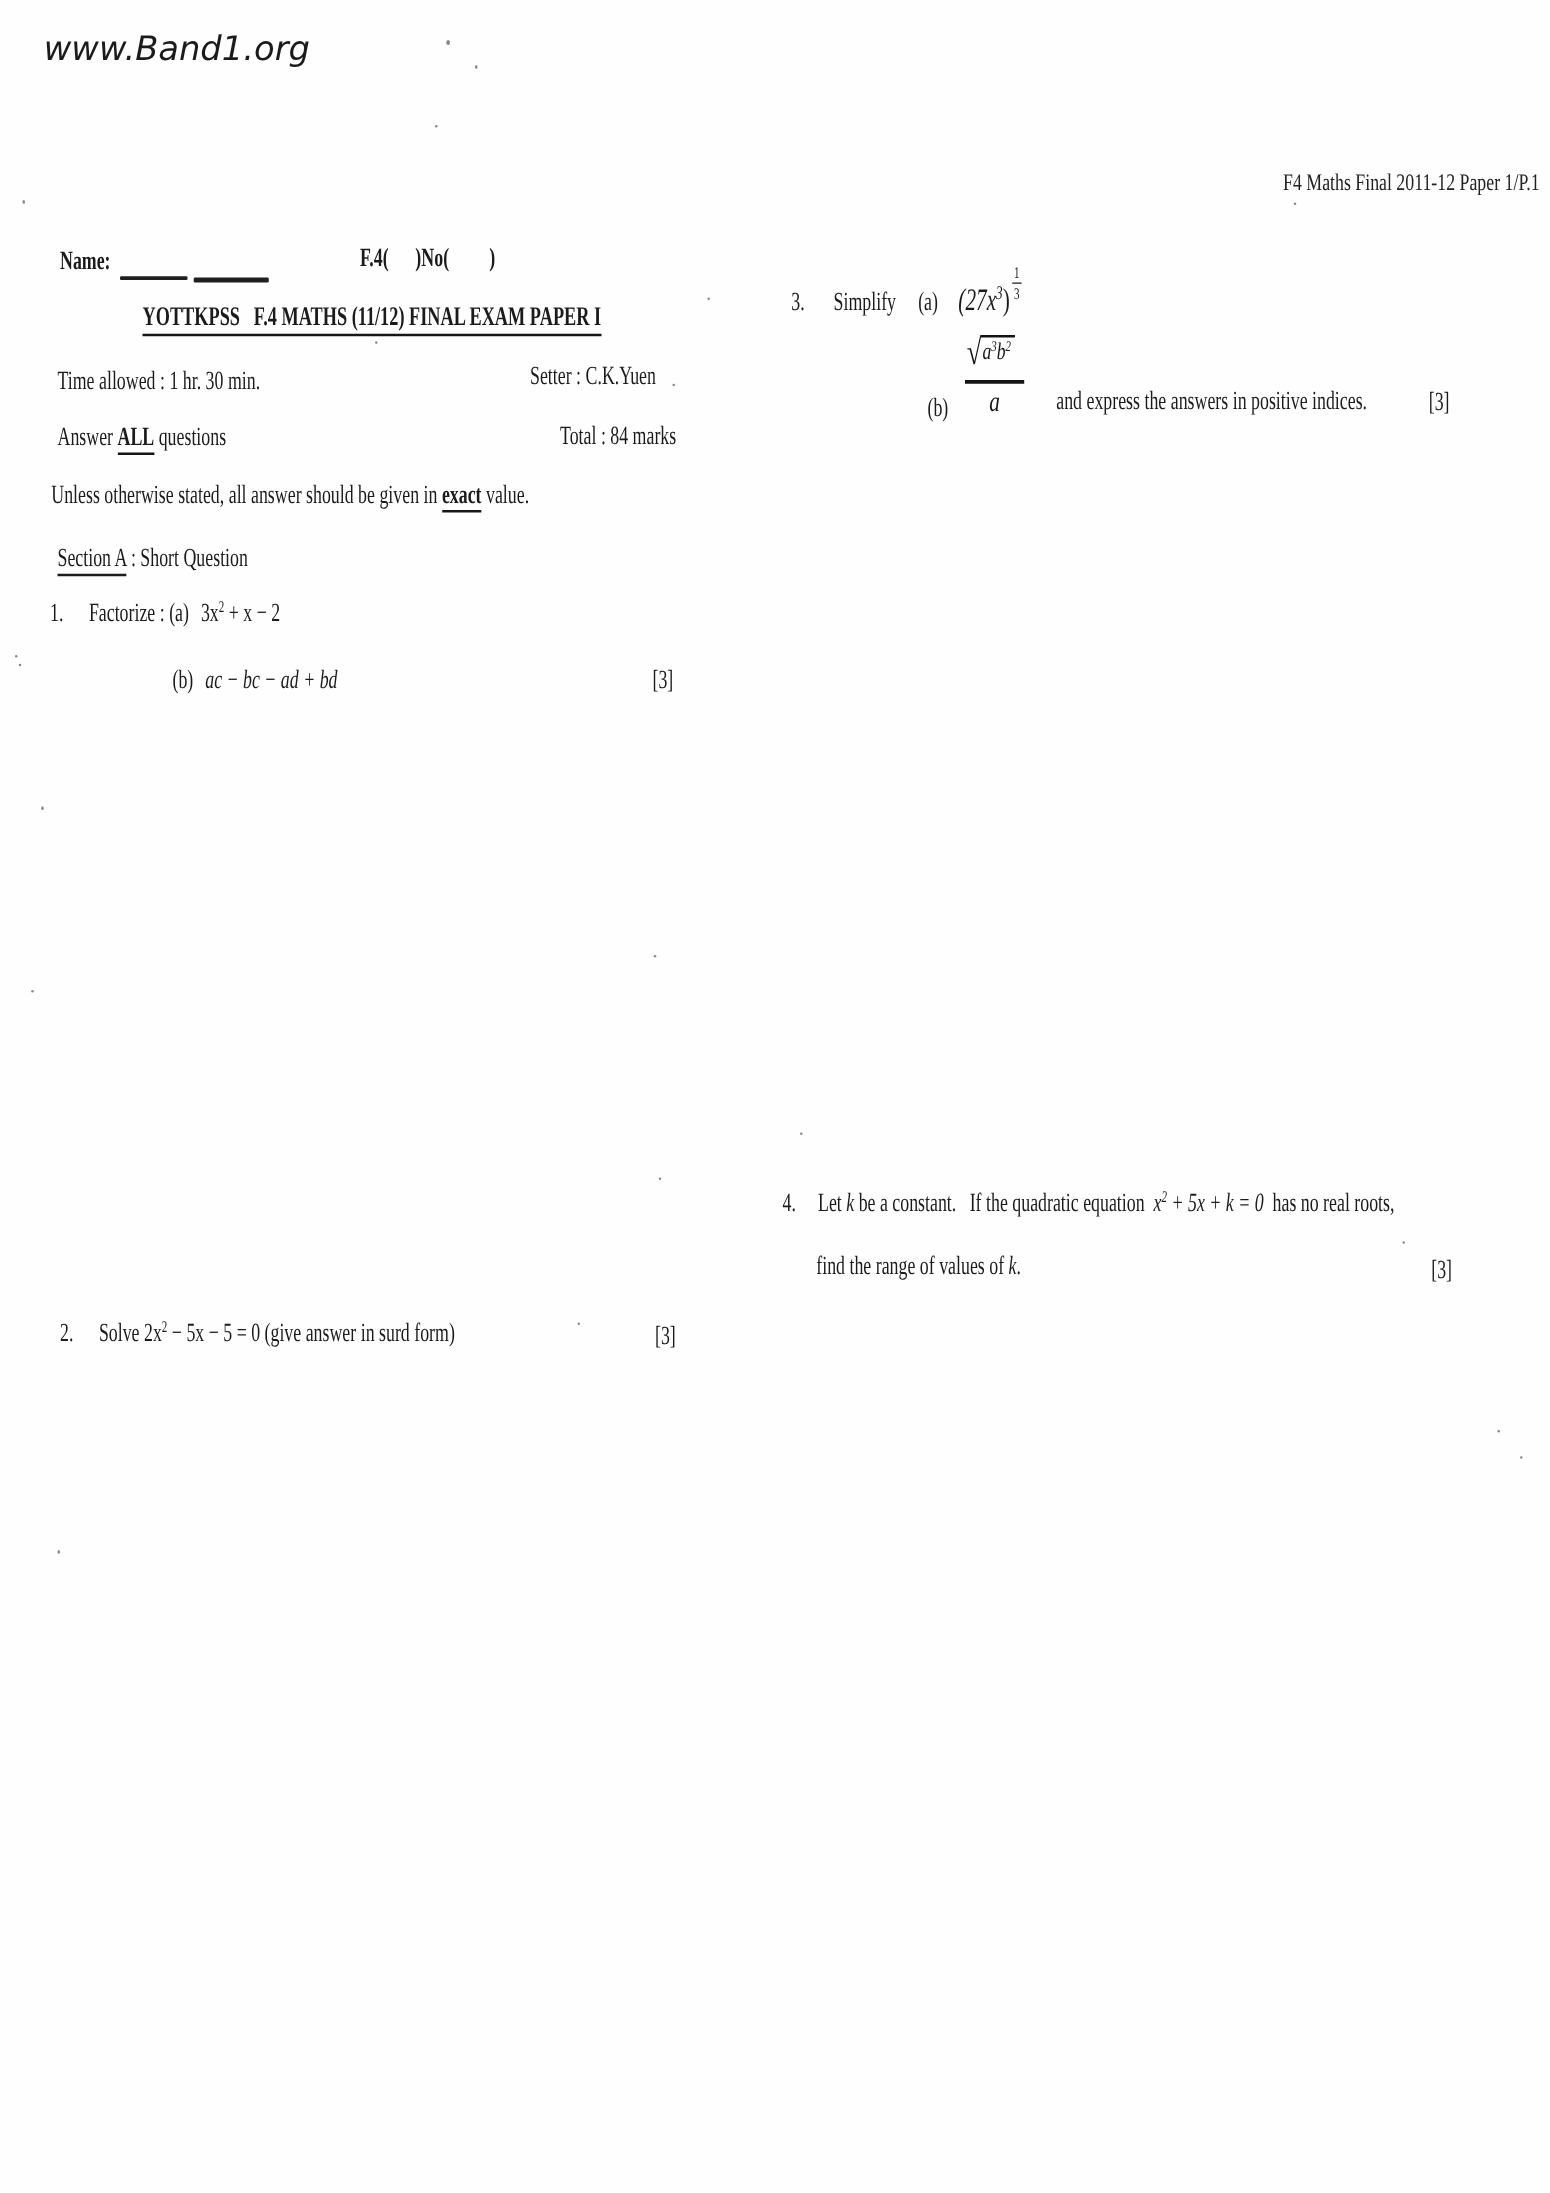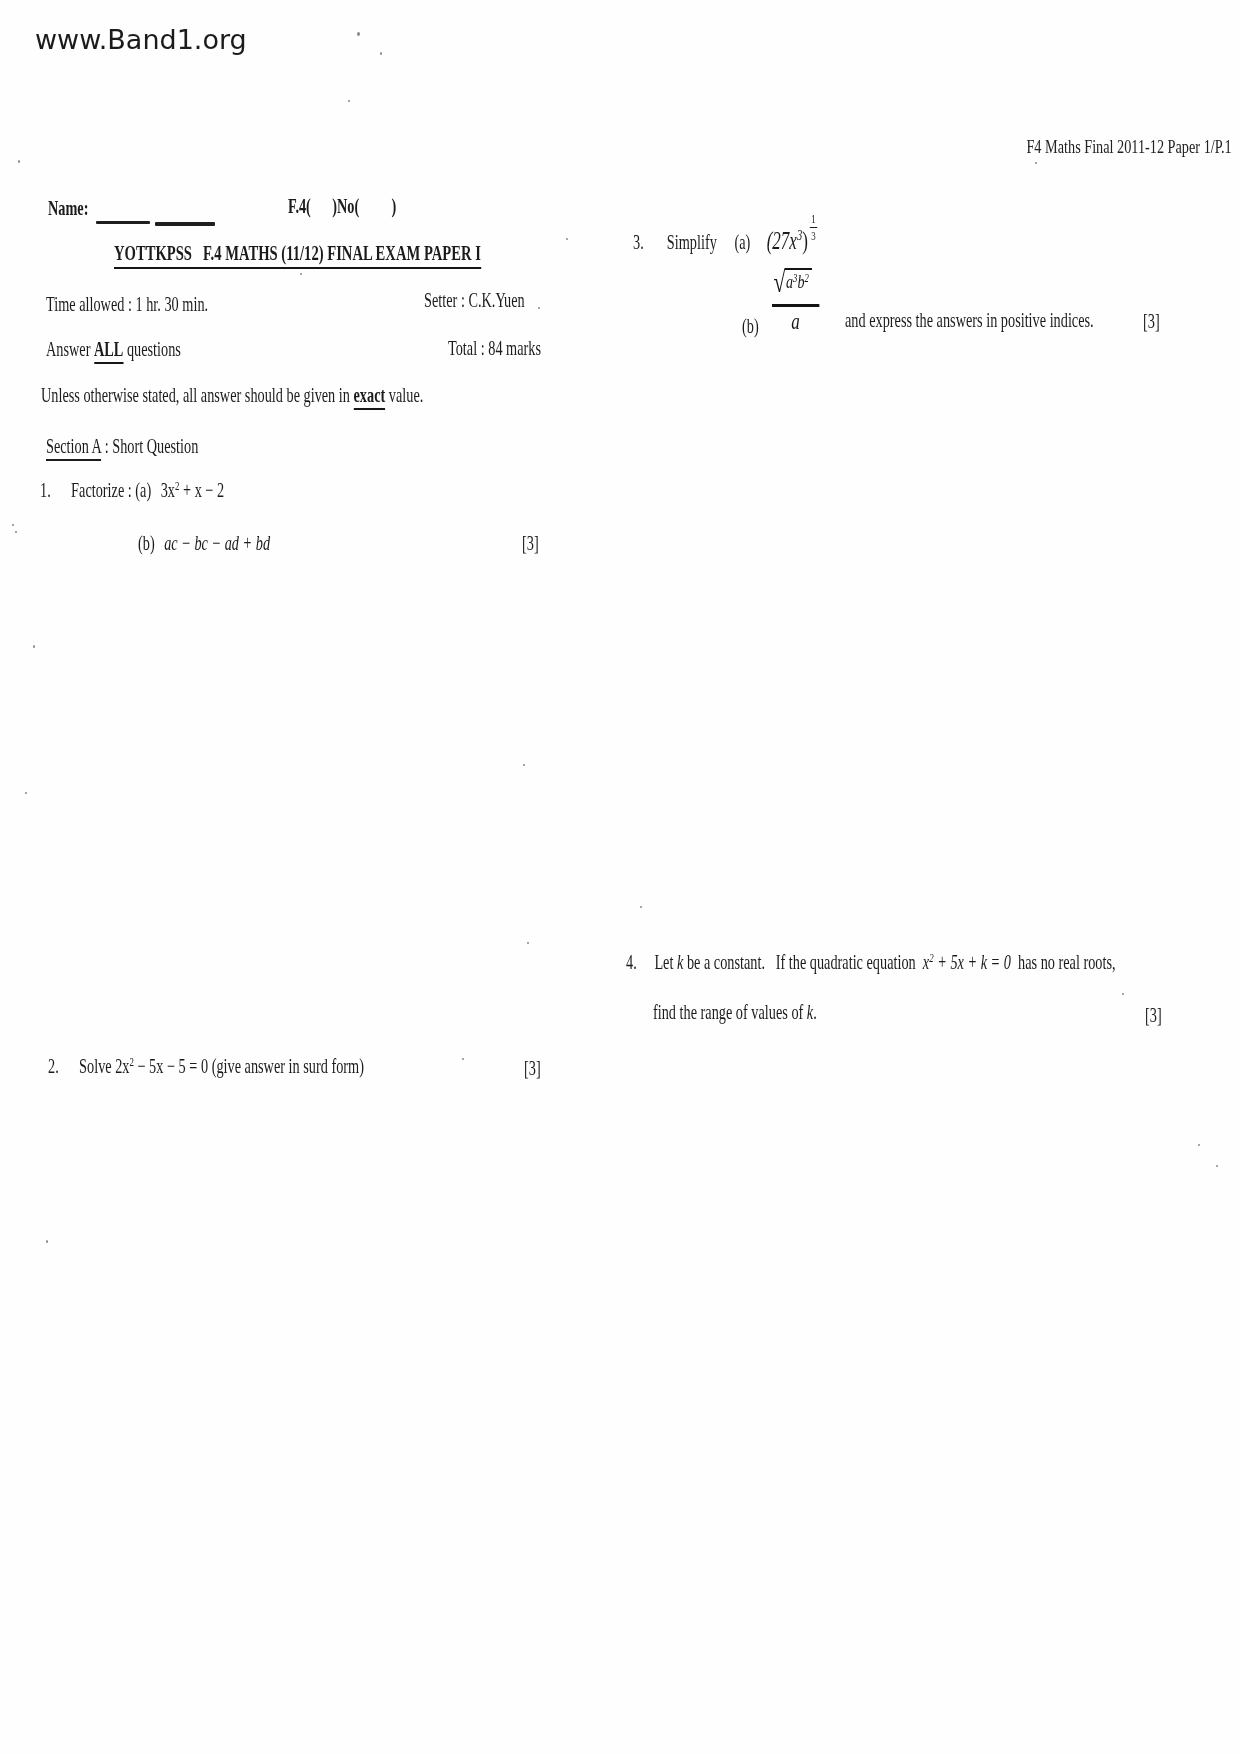--- a/index.html
+++ b/index.html
@@ -51,21 +51,21 @@
   .hdr-right{
     position:absolute;right:8px;top:136px;white-space:nowrap;font-size:19px;
     transform:scaleX(0.75);transform-origin:100% 0;color:#222;
   }
 </style>
 </head>
 <body>
 
 <div class="page">
 
-  <div class="txt sans" style="left:35px;top:24px;font-size:27px;transform:none;">www.Band1.org</div>
+  <div class="txt sans" style="left:35px;top:24px;font-size:27px;transform:none;font-style:italic;">www.Band1.org</div>
 
   <div class="hdr-right">F4 Maths Final 2011-12 Paper 1/P.1</div>
 
   <div class="txt b" style="left:48px;top:196px;">Name:</div>
   <div class="stroke" style="left:96px;top:221px;width:54px;height:3px;"></div>
   <div class="stroke" style="left:155px;top:222px;width:60px;height:3.5px;"></div>
   <div class="txt b" style="left:288px;top:194px;">F.4(&nbsp;&nbsp;&nbsp;&nbsp;&nbsp;&nbsp;)No(&nbsp;&nbsp;&nbsp;&nbsp;&nbsp;&nbsp;&nbsp;&nbsp;&nbsp;)</div>
 
   <div class="txt b ul-heavy" style="left:114px;top:240px;font-size:21.5px;">YOTTKPSS&nbsp;&nbsp;&nbsp;F.4 MATHS (11/12) FINAL EXAM PAPER I</div>
 

